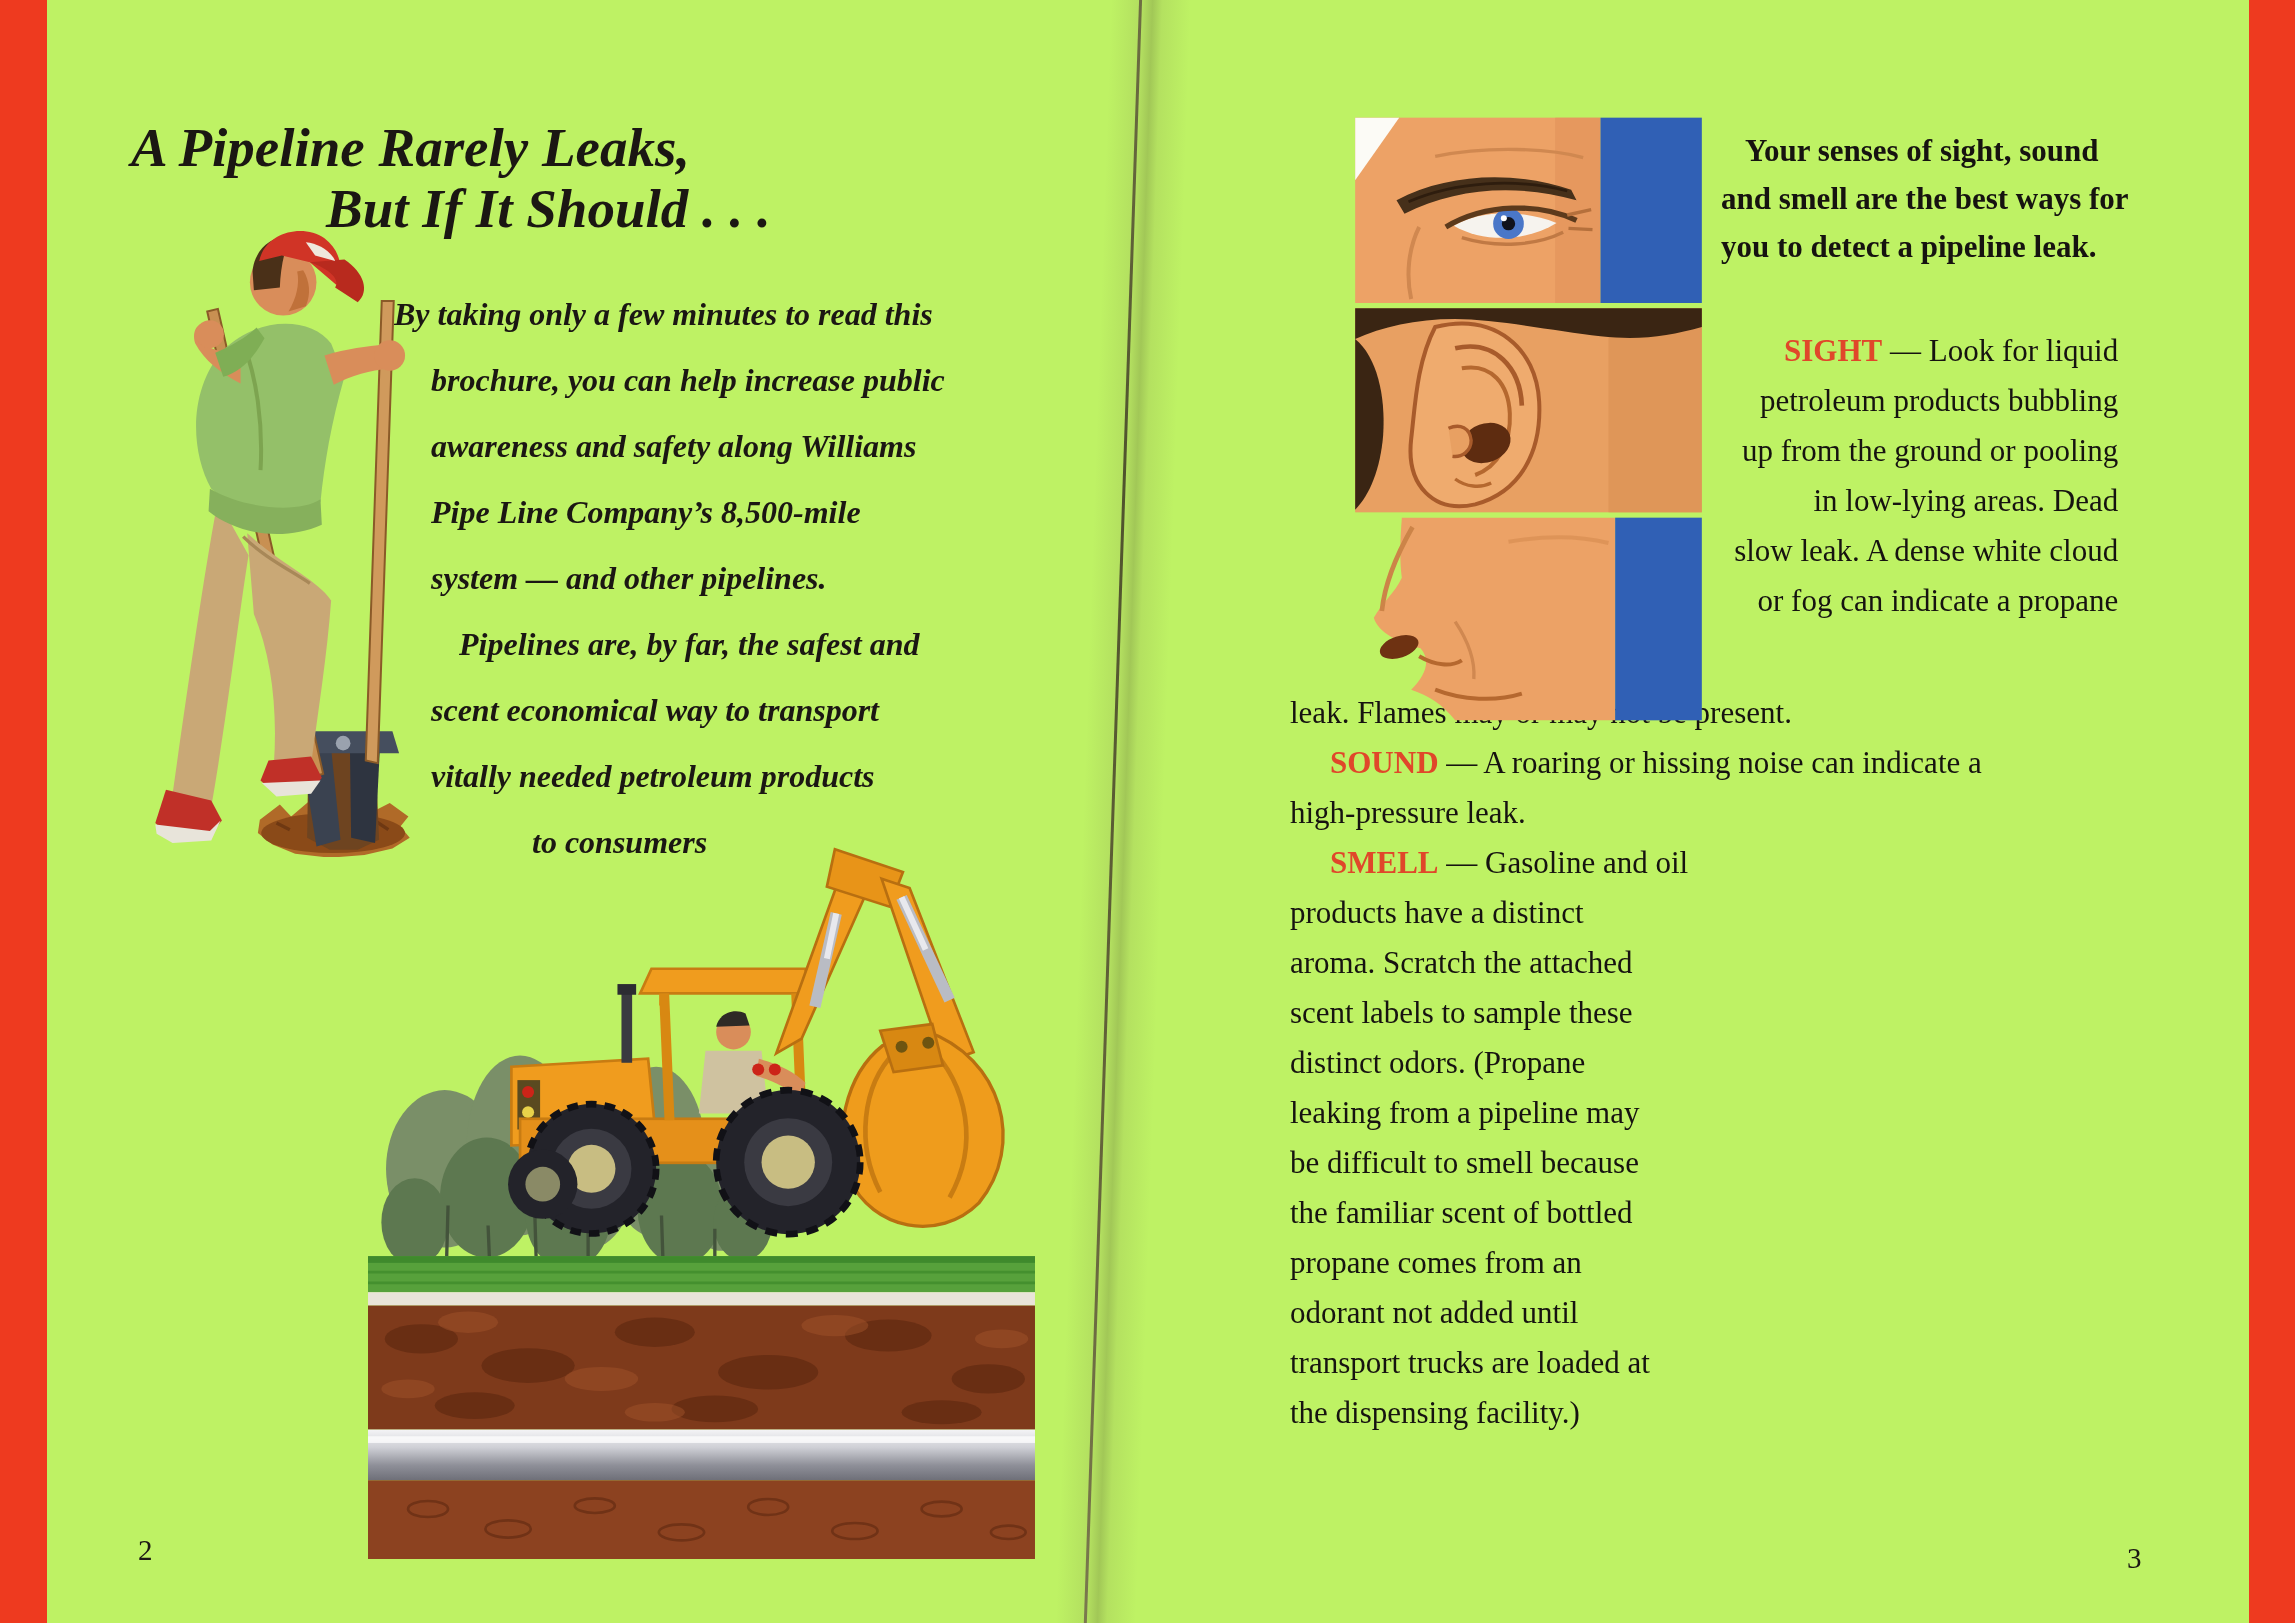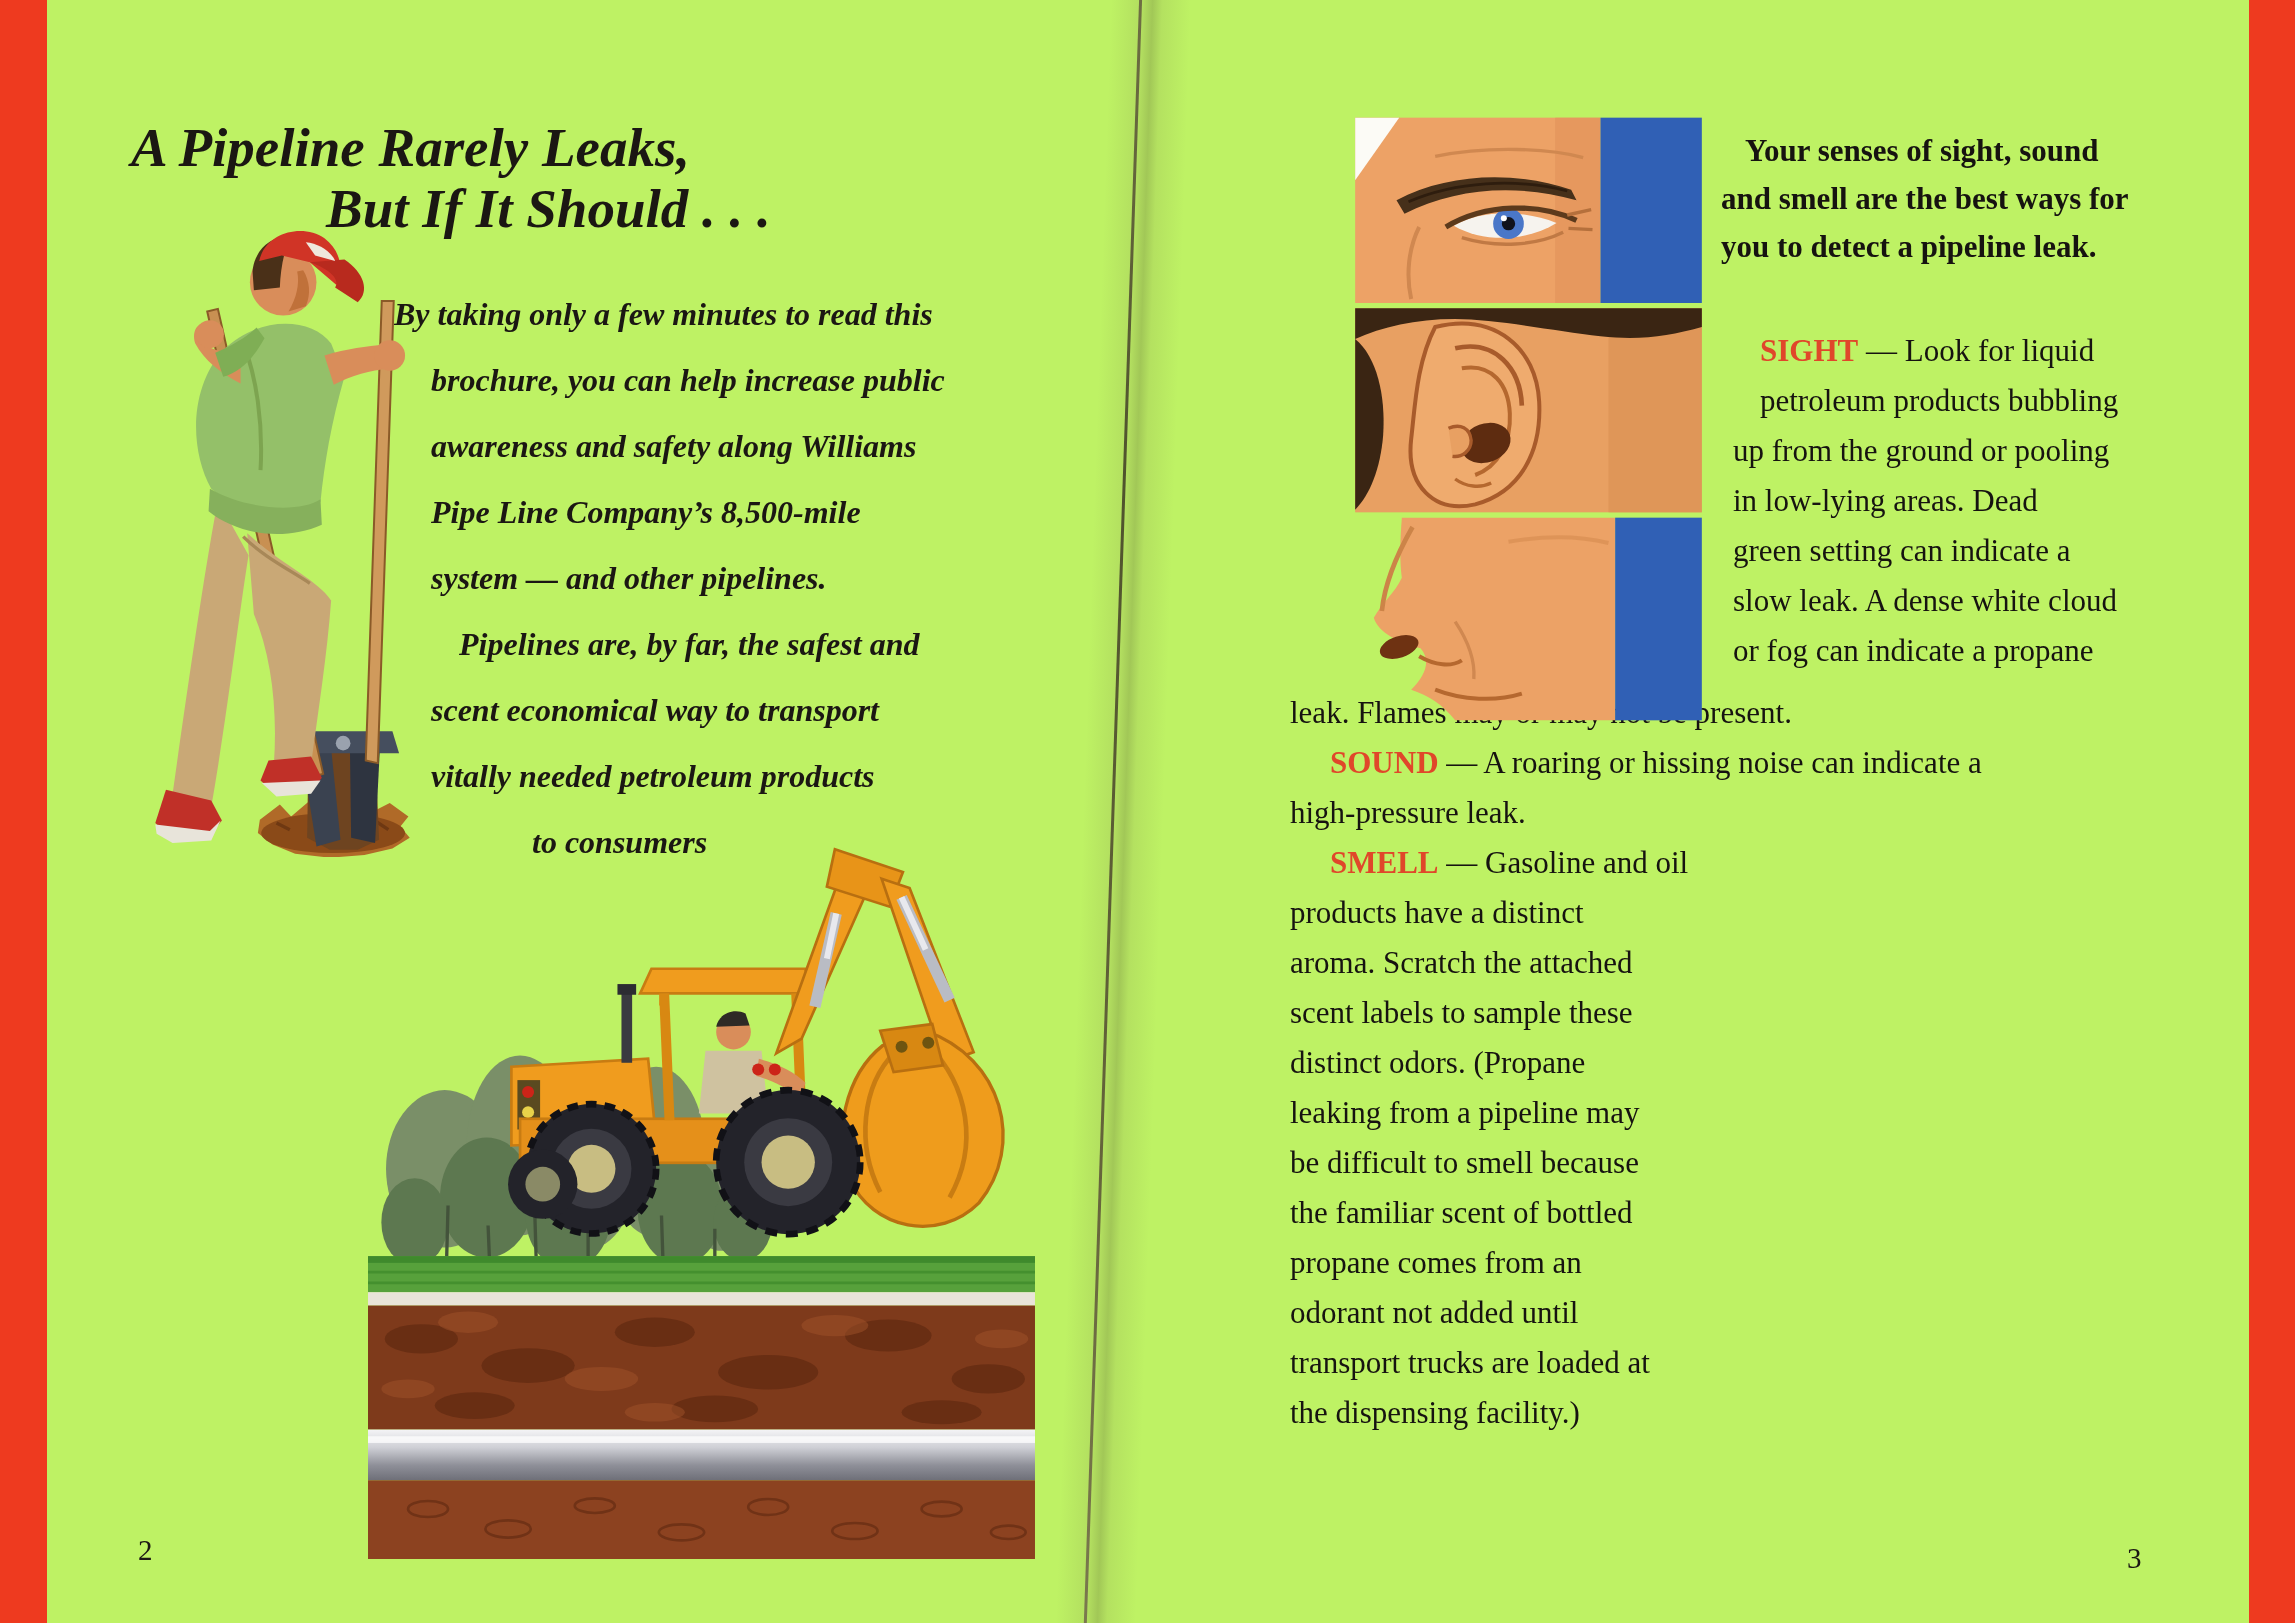--- a/index.html
+++ b/index.html
@@ -24,21 +24,21 @@
   #l-intro div:nth-child(6){padding-left:65px;}
   #l-intro div:nth-child(9){padding-left:138px;}
   #l-col{position:absolute;left:131px;top:881px;font-size:32px;line-height:66px;white-space:nowrap;}
   .pagenum{position:absolute;font-size:29px;font-weight:normal;font-style:normal;color:#1b1713;}
   #pagenum-2{left:138px;top:1534px;}
   #pagenum-3{left:2127px;top:1542px;}
   
   .rbody{font-size:31px;line-height:50px;color:#161310;white-space:nowrap;}
   #r-intro{position:absolute;left:1721px;top:127px;font-weight:bold;line-height:48px;}
   #r-intro div:first-child{padding-left:24px;}
-  #r-sight{position:absolute;left:1733px;top:326px;}
+  #r-sight{position:absolute;left:1733px;top:326px;text-align:right;}
   #r-sight .line:first-child{padding-left:27px;}
   #r-flow{position:absolute;left:1290px;top:688px;}
   #r-flow .indent{padding-left:40px;}
   .hl{color:#e0472a;font-weight:bold;}
   .line{white-space:nowrap;}
   .illus{position:absolute;}
   svg{display:block;}
 </style>
 </head>
 <body>
@@ -240,21 +240,20 @@
       <div class="line">and smell are the best ways for</div>
       <div class="line">you to detect a pipeline leak.</div>
     </div>
 
   <div id="r-sight" class="rbody">
     <div class="line"><span class="hl">SIGHT</span><span> — Look for liquid</span></div>
     <div>
         <div class="line">petroleum products bubbling</div>
         <div class="line">up from the ground or pooling</div>
         <div class="line">in low-lying areas. Dead</div>
-        <div class="line">green setting can indicate a</div>
         <div class="line">slow leak. A dense white cloud</div>
         <div class="line">or fog can indicate a propane</div>
       </div>
   </div>
 
   <div id="r-flow" class="rbody">
     <div class="line">leak. Flames may or may not be present.</div>
     <div class="line indent"><span class="hl">SOUND</span><span> — A roaring or hissing noise can indicate a</span></div>
     <div class="line">high-pressure leak.</div>
     <div class="line indent"><span class="hl">SMELL</span><span> — Gasoline and oil</span></div>

